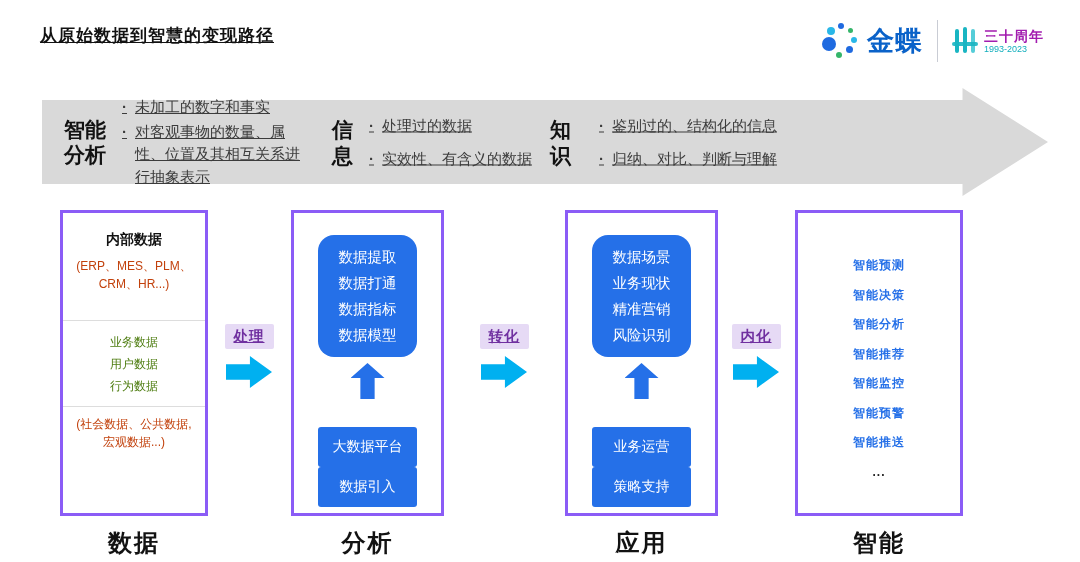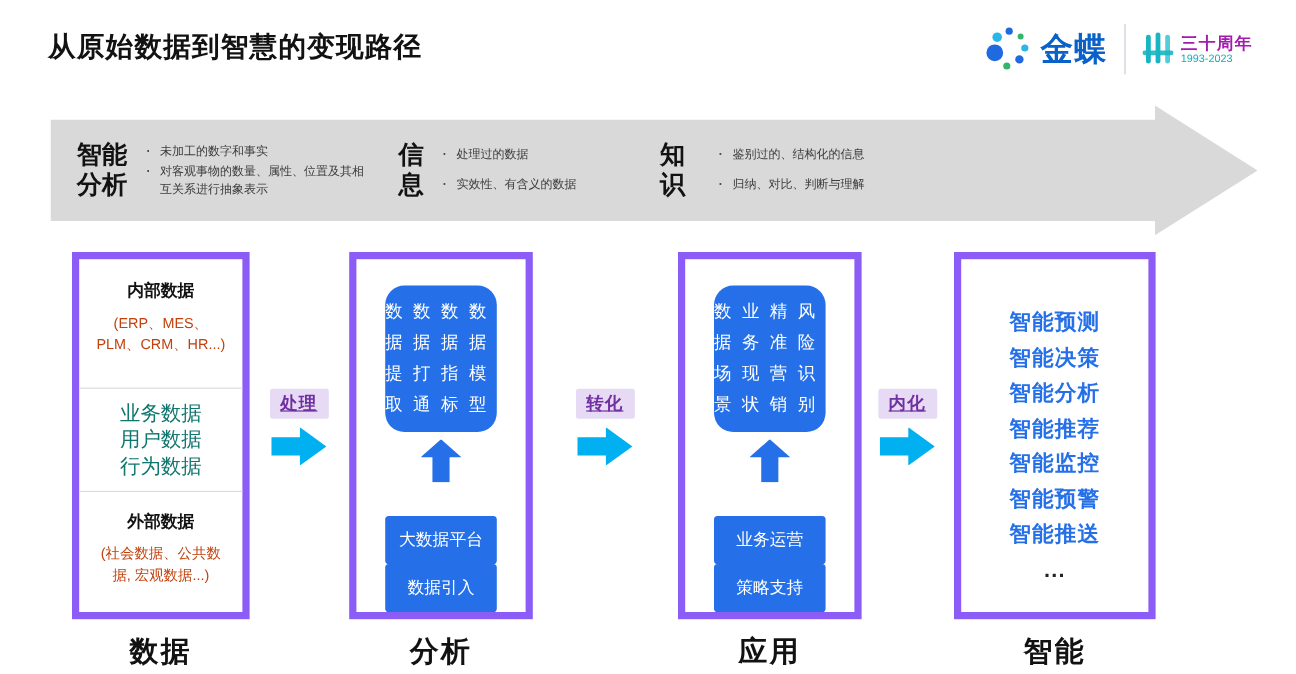--- a/index.html
+++ b/index.html
@@ -6,21 +6,21 @@
   body {
     width:1080px; height:562px; position:relative; overflow:hidden;
     background:#ffffff;
     font-family:"Liberation Sans","DejaVu Sans",sans-serif;
     color:#111;
   }
 
   
   .title {
     position:absolute; left:40px; top:24px; margin:0;
-    font-size:23px; font-weight:bold; letter-spacing:1px; color:#121212;
+    font-size:17px; font-weight:bold; letter-spacing:1px; color:#121212;text-decoration:underline;
   }
   .logo { position:absolute; right:36px; top:20px; display:flex; align-items:center; gap:10px; }
   .dots { position:relative; width:36px; height:36px; }
   .dots i { position:absolute; border-radius:50%; }
   .d1 { left:1px;  top:14px; width:14px; height:14px; background:#1f6ae0; }
   .d2 { left:6px;  top:4px;  width:8px;  height:8px;  background:#29b7e8; }
   .d3 { left:17px; top:0px;  width:6px;  height:6px;  background:#1f6ae0; }
   .d4 { left:27px; top:5px;  width:5px;  height:5px;  background:#35b56a; }
   .d5 { left:30px; top:14px; width:6px;  height:6px;  background:#29b7e8; }
   .d6 { left:25px; top:23px; width:7px;  height:7px;  background:#1f6ae0; }
@@ -43,66 +43,66 @@
   .stage-title { font-size:21px; font-weight:bold; color:#121212; line-height:1.2; }
   .s1 { left:22px;  gap:12px; }
   .s2 { left:290px; gap:14px; }
   .s3 { left:508px; gap:26px; }
   .s4 { left:762px; gap:18px; }
   .s1 .stage-title { width:46px; }
   .s2 .stage-title, .s3 .stage-title, .s4 .stage-title { width:23px; }
   .bullets { display:flex; flex-direction:column; }
   .s1 .bullets { gap:2px; }
   .s2 .bullets, .s3 .bullets, .s4 .bullets { gap:10px; }
-  .bullet { display:flex; font-size:10px; color:#3c3c3c; line-height:1.5; }
+  .bullet { display:flex; font-size:15px; color:#3c3c3c; line-height:1.5;text-decoration:underline; }
   .bullet::before { content:"·"; margin-right:8px; font-weight:bold; }
   .s1 .bullet .btext { max-width:176px; display:inline-block; }
 
   
-  .col { position:absolute; top:210px; height:306px; background:#fff; border:6px solid #8b5cf6; box-sizing:border-box; }
+  .col { position:absolute; top:210px; height:306px; background:#fff; border:3px solid #8b5cf6; box-sizing:border-box; }
   .col1 { left:60px;  width:148px; }
   .col2 { left:291px; width:153px; }
   .col3 { left:565px; width:153px; }
   .col4 { left:795px; width:168px; }
 
   
   .col1 { display:flex; flex-direction:column; }
   .sec { text-align:center; }
   .sec-a { height:107px; }
   .sec-b { height:85px; display:flex; flex-direction:column; justify-content:center; }
   .sec-c { flex:1; }
   .hdiv { height:1px; background:#ddd; width:100%; }
   .sec-title { font-size:14px; font-weight:bold; color:#121212; margin-top:18px; }
   .sec-c .sec-title { margin-top:16px; }
   .sec-sub { font-size:12px; color:#c2410c; margin-top:8px; line-height:1.5; padding:0 12px; }
-  .mid-item { font-size:17px; color:#0f766e; line-height:22px; }
+  .mid-item { font-size:12px; color:#4d7c0f; line-height:22px; }
 
   
   .mainbox {
     position:absolute; left:24px; right:24px; top:22px; height:122px;
     background:#2570e8; border-radius:16px; color:#fff;
-    display:flex; flex-direction:row; justify-content:center; align-items:center;
+    display:flex; flex-direction:column; justify-content:center; align-items:center;
     font-size:14.5px; line-height:26px;
   }
   .uparrow {
     position:absolute; left:50%; transform:translateX(-50%); top:150px;
     width:34px; height:36px; background:#2570e8;
     clip-path:polygon(50% 0, 100% 42%, 71% 42%, 71% 100%, 29% 100%, 29% 42%, 0 42%);
   }
   .smallbox {
     position:absolute; left:24px; right:24px; height:40px;
     background:#2570e8; border-radius:3px; color:#fff;
     display:flex; align-items:center; justify-content:center; font-size:14px;
   }
   .box-a { top:214px; }
   .box-b { top:254px; }
 
   
   .col4 { display:flex; flex-direction:column; align-items:center; padding-top:38px; }
-  .intel-item { font-size:18px; font-weight:bold; color:#2570e8; line-height:29.5px; text-align:center; letter-spacing:1px; }
+  .intel-item { font-size:12px; font-weight:bold; color:#2570e8; line-height:29.5px; text-align:center; letter-spacing:1px; }
   .intel-item.ellipsis { color:#222; }
 
   
   .conn { position:absolute; top:324px; width:70px; display:flex; flex-direction:column; align-items:center; gap:7px; }
   .conn1 { left:214px; } .conn2 { left:469px; } .conn3 { left:721px; }
   .conn-label {
     background:#e6daf5; color:#7030a0; font-weight:bold; font-size:14.5px;
     padding:3px 9px; border-radius:2px; letter-spacing:1px;text-decoration:underline;
   }
   .conn-arrow {
@@ -196,21 +196,20 @@
     <div class="sec-sub">(ERP、MES、PLM、CRM、HR...)</div>
   </div>
   <div class="hdiv"></div>
   <div class="sec sec-b">
     <div class="mid-item">业务数据</div>
     <div class="mid-item">用户数据</div>
     <div class="mid-item">行为数据</div>
   </div>
   <div class="hdiv"></div>
   <div class="sec sec-c">
-    <div class="sec-title">外部数据</div>
     <div class="sec-sub">(社会数据、公共数据, 宏观数据...)</div>
   </div>
 </div>
 
 <div class="conn conn1">
   <div class="conn-label">处理</div>
   <div class="conn-arrow"></div>
 </div>
 
 <div class="col col2">

